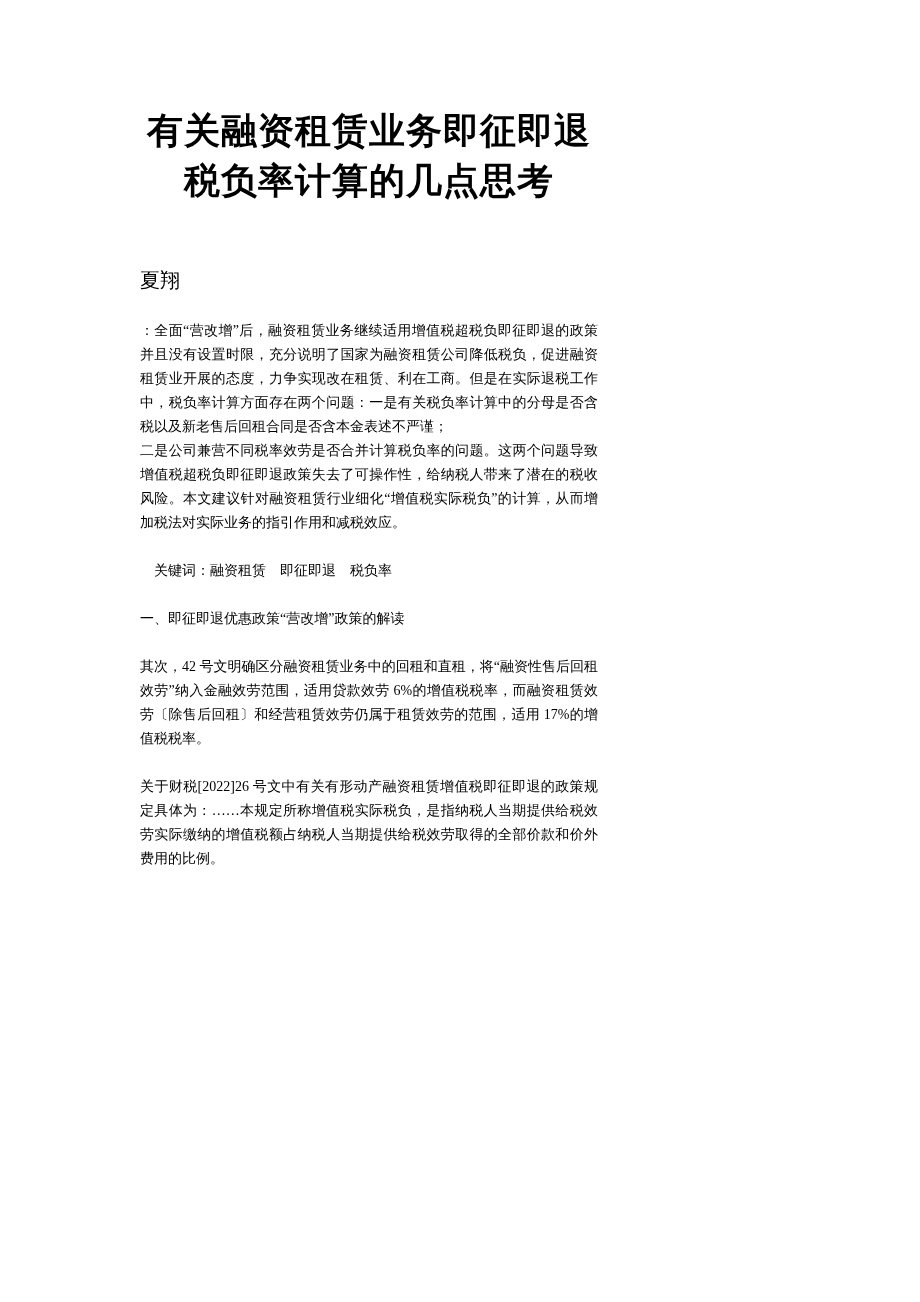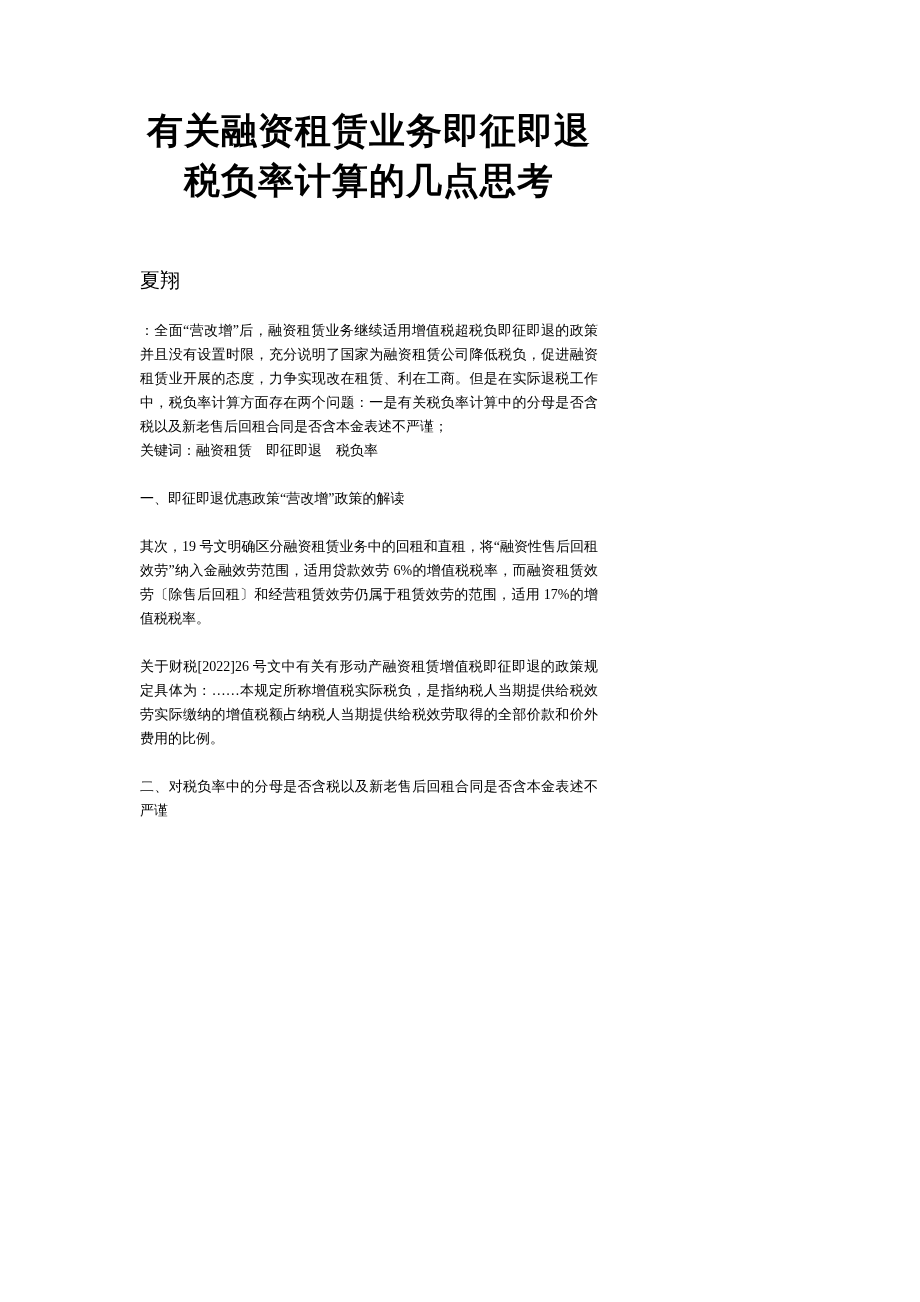--- a/index.html
+++ b/index.html
@@ -37,41 +37,42 @@
     line-height: 24px;
     margin: 0 0 24px 0;
     text-align: justify;
     word-break: break-all;
   }
   .para.tight {
     margin-bottom: 0;
   }
   .para.keywords {
     white-space: pre-wrap;
+    margin-left: 14px;
   }
 </style>
 </head>
 <body>
 
 <div class="page">
   <div class="content">
 
     <h1 class="doc-title">有关融资租赁业务即征即退税负率计算的几点思考</h1>
 
     <div class="author">夏翔</div>
 
     <p class="para tight">：全面“营改增”后，融资租赁业务继续适用增值税超税负即征即退的政策并且没有设置时限，充分说明了国家为融资租赁公司降低税负，促进融资租赁业开展的态度，力争实现改在租赁、利在工商。但是在实际退税工作中，税负率计算方面存在两个问题：一是有关税负率计算中的分母是否含税以及新老售后回租合同是否含本金表述不严谨；</p>
 
+    <p class="para">二是公司兼营不同税率效劳是否合并计算税负率的问题。这两个问题导致增值税超税负即征即退政策失去了可操作性，给纳税人带来了潜在的税收风险。本文建议针对融资租赁行业细化“增值税实际税负”的计算，从而增加税法对实际业务的指引作用和减税效应。</p>
 
     <p class="para keywords">关键词：融资租赁　即征即退　税负率</p>
 
 
     <p class="para">一、即征即退优惠政策“营改增”政策的解读</p>
 
 
-    <p class="para">其次，19 号文明确区分融资租赁业务中的回租和直租，将“融资性售后回租效劳”纳入金融效劳范围，适用贷款效劳 6%的增值税税率，而融资租赁效劳〔除售后回租〕和经营租赁效劳仍属于租赁效劳的范围，适用 17%的增值税税率。</p>
+    <p class="para">其次，42 号文明确区分融资租赁业务中的回租和直租，将“融资性售后回租效劳”纳入金融效劳范围，适用贷款效劳 6%的增值税税率，而融资租赁效劳〔除售后回租〕和经营租赁效劳仍属于租赁效劳的范围，适用 17%的增值税税率。</p>
 
     <p class="para">关于财税[2022]26 号文中有关有形动产融资租赁增值税即征即退的政策规定具体为：……本规定所称增值税实际税负，是指纳税人当期提供给税效劳实际缴纳的增值税额占纳税人当期提供给税效劳取得的全部价款和价外费用的比例。</p>
 
-    <p class="para">二、对税负率中的分母是否含税以及新老售后回租合同是否含本金表述不严谨</p>
 
   </div>
 </div>
 
 </body></html>

